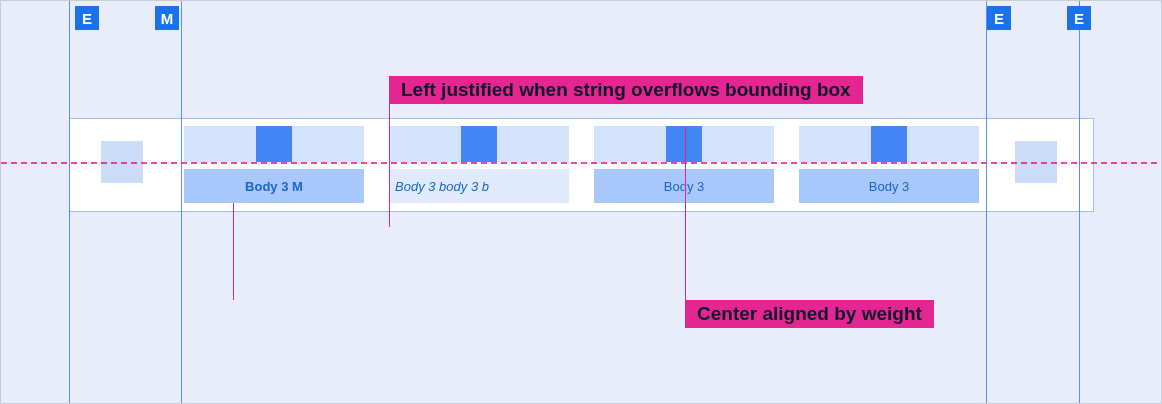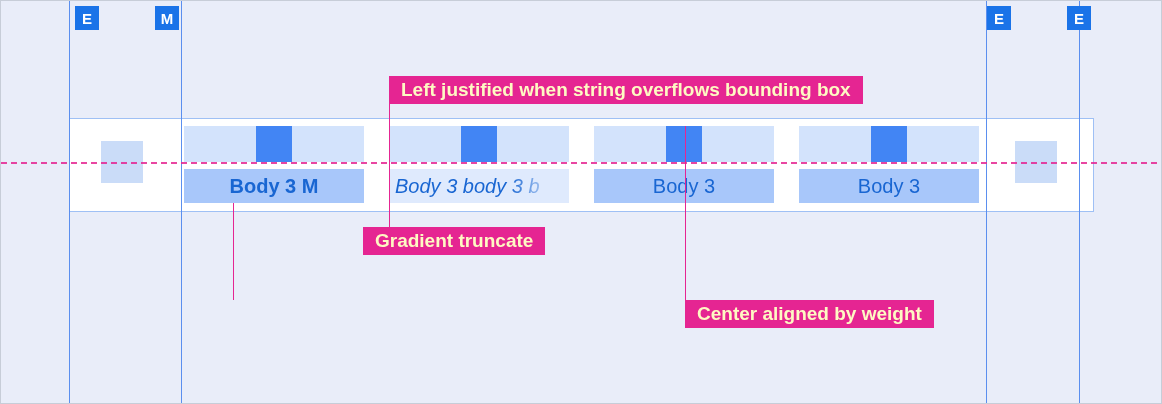--- a/index.html
+++ b/index.html
@@ -24,41 +24,41 @@
   .edge-icon { position:absolute; top:140px; width:42px; height:42px;
                background:var(--edge-icon,#CADCF8); z-index:2; }
 
   .tab { position:absolute; top:125px; width:180px; height:77px; z-index:2; }
   .tab-strip { position:absolute; top:0; left:0; width:180px; height:36px;
                background:var(--icon-strip,#D3E3FC); }
   .tab-iconsq { position:absolute; top:0; left:72px; width:36px; height:36px;
                 background:var(--icon-square,#4285F4); }
   .tab-label { position:absolute; top:43px; left:0; width:180px; height:34px;
                background:var(--label-highlight,#A8C7FA);
-               color:var(--tab-text,#1966D2); font-size:20px;
+               color:var(--tab-text,#1966D2); font-size:13px;
                display:flex; align-items:center; justify-content:center; }
   .tab-label.active { font-weight:bold; }
   .tab-label.truncate { background:var(--label-light,#DFEAFD);
                         justify-content:flex-start; padding-left:6px;
                         white-space:nowrap; overflow:hidden;font-style:italic; }
   .tab-label.truncate::after { content:""; position:absolute; top:0; right:0;
                         width:60px; height:100%;
                         background:linear-gradient(to right, rgba(223,234,253,0),
                                    var(--label-light,#DFEAFD) 80%); }
 
   .dashline { position:absolute; left:0; top:161px; width:1162px; height:2px;
               z-index:5; opacity:.85;
               background:repeating-linear-gradient(to right,
                          var(--annotation-pink,#E52592) 0 6px, transparent 6px 10px); }
 
   .connector { position:absolute; width:1px;
                background:var(--annotation-pink,#E52592); z-index:6; }
 
   .callout { position:absolute; height:28px; line-height:28px; padding:0 12px;
-             background:var(--annotation-pink,#E52592); color:#fef9c3;
+             background:var(--annotation-pink,#E52592); color:#0f172a;
              font-size:19px; font-weight:bold; white-space:nowrap; z-index:7; }
 </style>
 </head>
 <body>
 
 <div class="canvas">
 
   <div class="vline" style="left:68px"></div>
   <div class="vline" style="left:180px"></div>
   <div class="vline" style="left:985px"></div>
@@ -98,16 +98,15 @@
     <div class="tab-label">Body 3</div>
   </div>
 
   <div class="dashline"></div>
 
   <div class="connector" style="left:388px; top:103px; height:123px"></div>
   <div class="connector" style="left:232px; top:202px; height:97px"></div>
   <div class="connector" style="left:684px; top:125px; height:174px"></div>
 
   <div class="callout" style="left:388px; top:75px">Left justified when string overflows bounding box</div>
-  <div class="callout" style="left:362px; top:226px">Gradient truncate</div>
   <div class="callout" style="left:684px; top:299px">Center aligned by weight</div>
 
 </div>
 
 </body></html>

